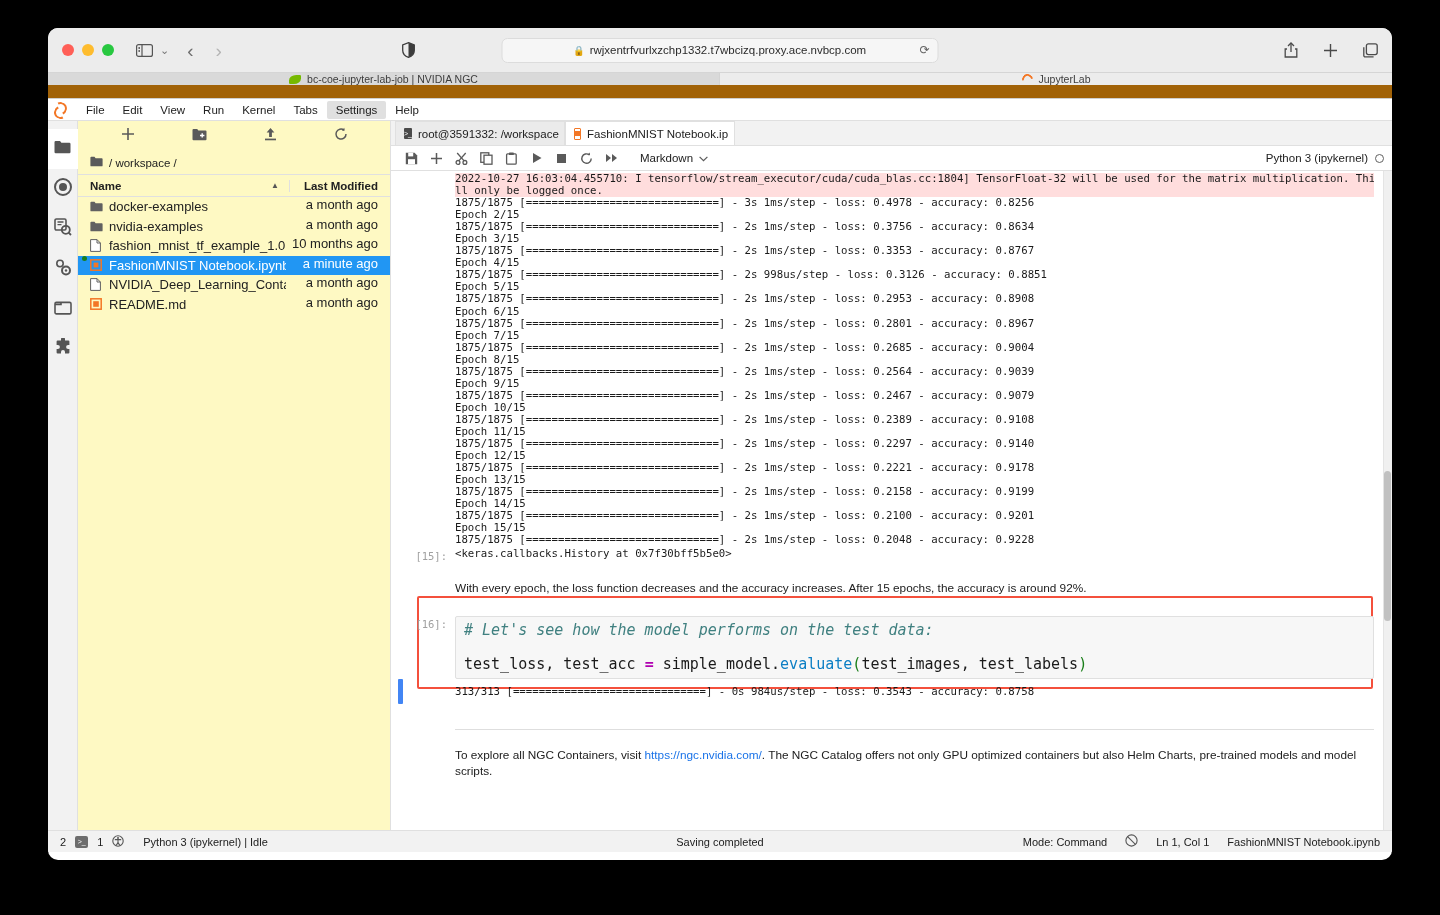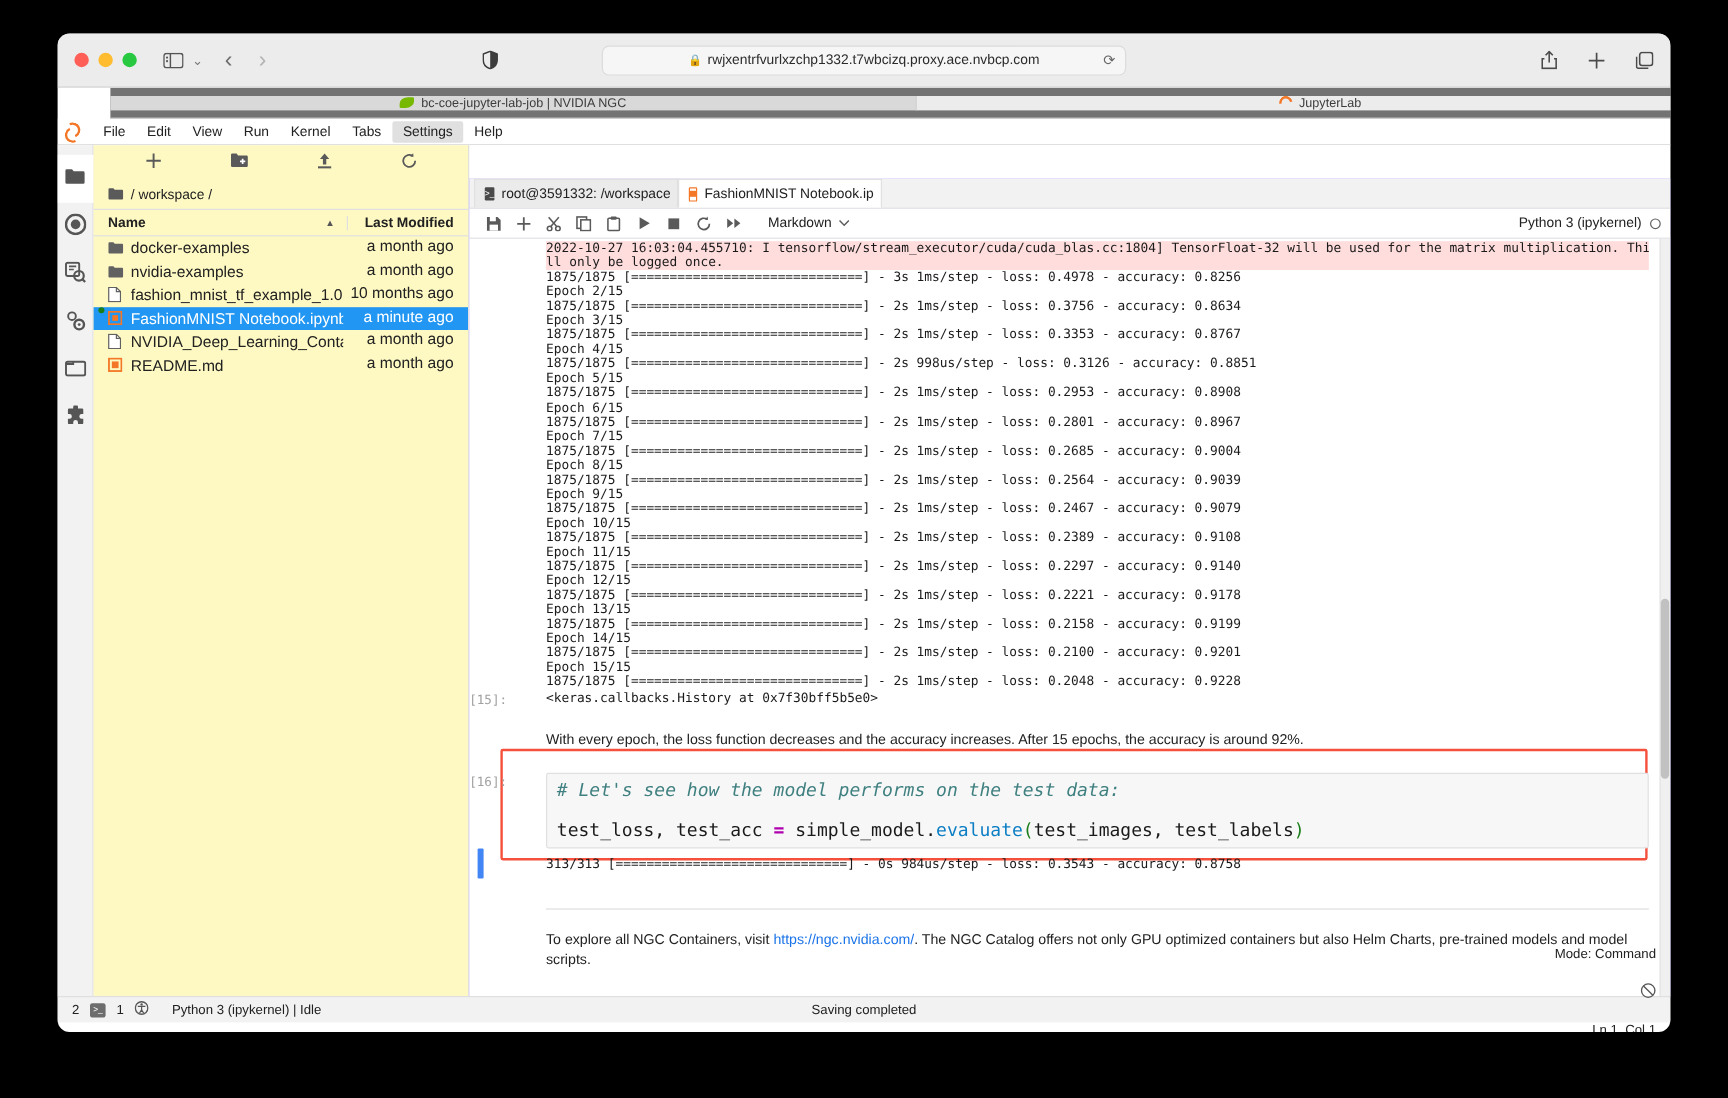--- a/index.html
+++ b/index.html
@@ -61,27 +61,26 @@
   .urlbar .reload { position: absolute; right: 8px; font-size: 12px; color: #666; }
 
   .right-chrome {
     margin-left: auto; display: flex; align-items: center; gap: 25px;
     color: #4a4a4a;
   }
 
   
   .tabstrip {
     height: 26px;
-    background: #737373;
+    background: #a16207;
     border-bottom: 1px solid #cfcfcf;
     display: flex;
-    align-items: center;
+    align-items: flex-start;
     font-size: 10.5px;
     color: #3c3c3c;
-    margin-left: 44px;
   }
   .btab {
     display: flex; align-items: center; gap: 6px;
     padding: 0 12px;
     flex: 0 0 auto;
     justify-content: center;
     border-right: 1px solid #d3d3d3;
   }
   .btab.active { background: #d9d9d9; }
   .btab.t1 { width: 672px; }
@@ -171,21 +170,21 @@
   }
   .fp-row .fname {
     flex: 1; display: flex; align-items: center; gap: 6px;
     padding-left: 12px; overflow: hidden; white-space: nowrap;
   }
   .fp-row .fmod { width: 104px; text-align: right; padding-right: 12px; white-space: nowrap; }
 
   .ico { width: 13px; height: 13px; flex: 0 0 auto; display:inline-block; }
 
   
-  .nbarea { flex: 1; display: flex; flex-direction: column; background: #8b5cf6; min-width: 0; margin-top: 28px; }
+  .nbarea { flex: 1; display: flex; flex-direction: column; background: #22c55e; min-width: 0; }
   .nb-tabs {
     height: 25px; background: #f2f2f2; border-bottom: 1px solid #e0e0e0;
     display: flex; align-items: flex-end; padding-left: 4px;
   }
   .nb-tab {
     display: flex; align-items: center; gap: 6px;
     height: 24px; padding: 0 8px; font-size: 11.5px; color: #212121;
     background: #ebebeb; border: 1px solid #e0e0e0; border-bottom: none;
     max-width: 170px; white-space: nowrap; overflow: hidden;
   }
@@ -219,21 +218,21 @@
     position: absolute; right: 0; top: 0; width: 9px; height: 100%;
     background: #f0f0f0; border-left: 1px solid #e4e4e4;
   }
   .scrollthumb {
     position: absolute; right: 1px; top: 300px; width: 7px; height: 150px;
     background: #c1c1c1; border-radius: 4px;
   }
 
   .cell { display: flex; position: relative; }
   .prompt {
-    width: 64px; flex: 0 0 64px; text-align: left; padding-right: 8px;
+    width: 64px; flex: 0 0 64px; text-align: right; padding-right: 8px;
     font-family: "DejaVu Sans Mono", monospace; font-size: 10.5px; color: #a0a0a0;
     padding-top: 2px;
   }
   .cell-body { flex: 1; min-width: 0; padding-right: 18px; }
 
   pre.out {
     margin: 0; font-family: "DejaVu Sans Mono", monospace;
     font-size: 10.7px; line-height: 12.05px; color: #1a1a1a;
     white-space: pre; overflow: hidden;
   }
@@ -264,21 +263,21 @@
   }
 
   
   .statusbar {
     height: 22px; background: #f2f2f2; border-top: 1px solid #e0e0e0;
     display: flex; align-items: center; font-size: 11px; color: #212121;
     padding: 0 12px;
   }
   .sb-left { display: flex; align-items: center; gap: 9px; }
   .sb-center { position: absolute; left: 50%; transform: translateX(-50%); }
-  .sb-right { margin-left: auto; display: flex; align-items: flex-end; gap: 18px; flex-direction: column; }
+  .sb-right { margin-left: auto; display: flex; align-items: center; gap: 18px; }
   .statusbar-wrap { position: relative; }
   .sb-term {
     width: 13px; height: 12px; background: #6d6d6d; border-radius: 2px;
     color: #fff; font-size: 7px; display: inline-flex; align-items: center; justify-content: center;
   }
 </style>
 </head>
 <body>
 
 <div class="window">

